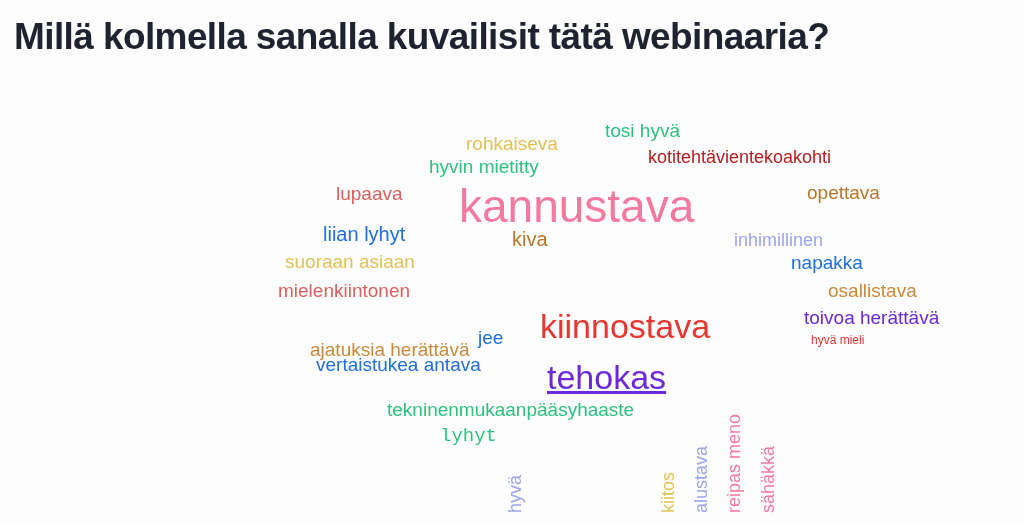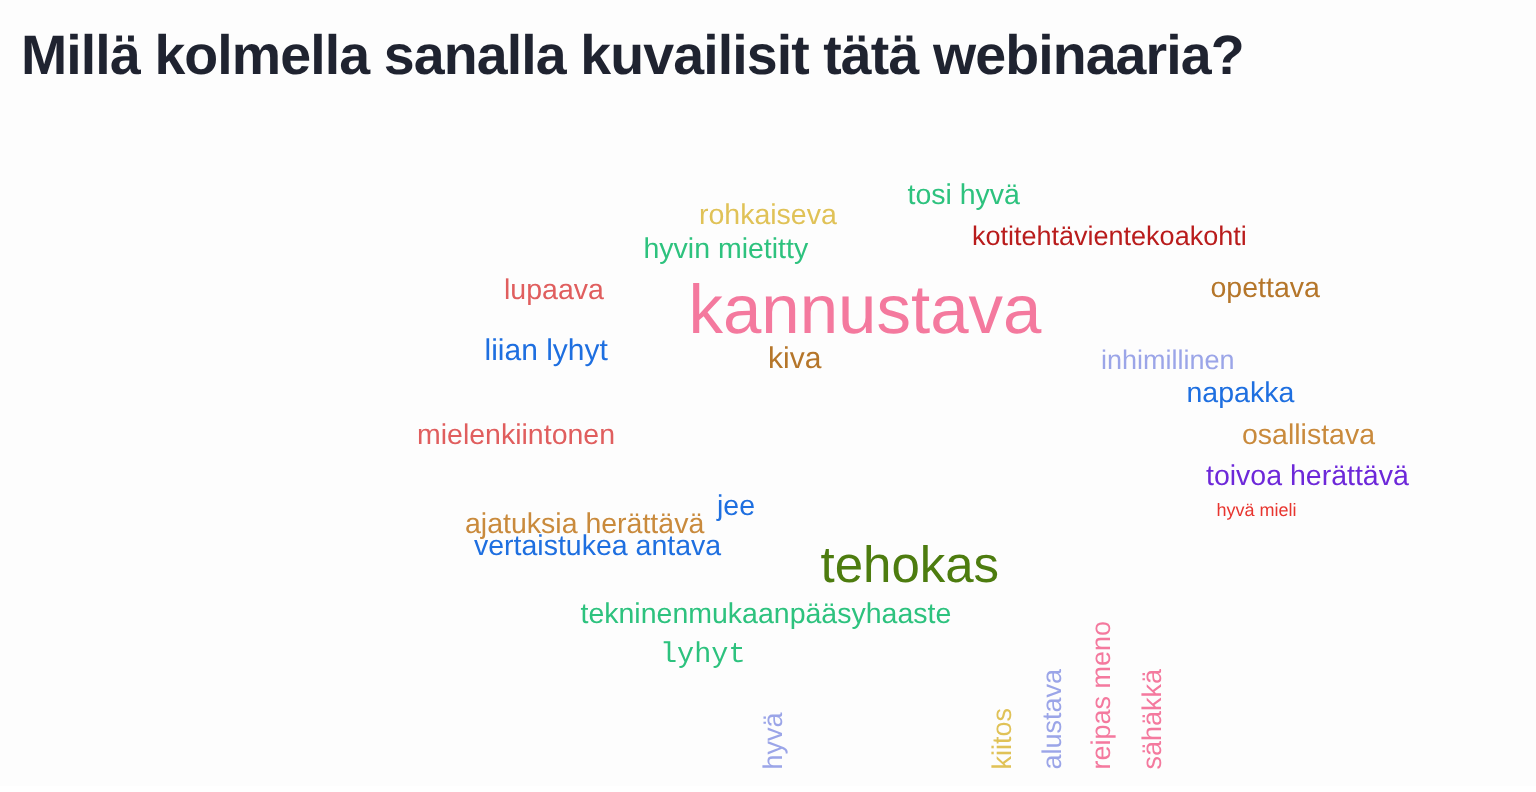--- a/index.html
+++ b/index.html
@@ -54,30 +54,32 @@
 </style>
 </head>
 <body>
 
 <div id="page">
 
   <div id="title">Millä kolmella sanalla kuvailisit tätä webinaaria?</div>
 
   <div id="cloud">
       <span class="word" style="left: 459px; top: 183px; font-size: 46px; color: rgb(244, 121, 158);">kannustava</span>
-      <span class="word" style="left: 547px; top: 360px; font-size: 34px; color: #4d7c0f;">tehokas</span>
+      <span class="word" style="left: 540px; top: 309px; font-size: 34px; color: rgb(232, 53, 47);">kiinnostava</span>
+      <span class="word" style="left: 547px; top: 360px; font-size: 34px; color: #6d28d9; text-decoration: underline;">tehokas</span>
       <span class="word" style="left: 466px; top: 134px; font-size: 19px; color: rgb(224, 194, 87);">rohkaiseva</span>
       <span class="word" style="left: 381px; top: 157px; font-size: 19px; color: rgb(45, 194, 126); margin-left: 48px;">hyvin mietitty</span>
       <span class="word" style="left: 605px; top: 121px; font-size: 19px; color: rgb(45, 194, 126);">tosi hyvä</span>
       <span class="word" style="left: 648px; top: 148px; font-size: 18px; color: #b91c1c;">kotitehtävientekoakohti</span>
       <span class="word" style="left: 336px; top: 184px; font-size: 19px; color: rgb(224, 94, 94);">lupaava</span>
       <span class="word" style="left: 807px; top: 183px; font-size: 19px; color: rgb(181, 118, 42);">opettava</span>
       <span class="word" style="left: 323px; top: 224px; font-size: 20px; color: rgb(30, 111, 224);">liian lyhyt</span>
       <span class="word" style="left: 512px; top: 229px; font-size: 20px; color: rgb(181, 118, 42);">kiva</span>
       <span class="word" style="left: 734px; top: 231px; font-size: 18px; color: rgb(155, 165, 232);">inhimillinen</span>
+      <span class="word" style="left: 285px; top: 252px; font-size: 19px; color: rgb(224, 194, 87);">suoraan asiaan</span>
       <span class="word" style="left: 791px; top: 253px; font-size: 19px; color: rgb(30, 111, 224);">napakka</span>
       <span class="word" style="left: 278px; top: 281px; font-size: 19px; color: rgb(224, 94, 94);">mielenkiintonen</span>
       <span class="word" style="left: 828px; top: 281px; font-size: 19px; color: rgb(201, 138, 60);">osallistava</span>
       <span class="word" style="left: 310px; top: 308px; font-size: 19px; color: rgb(201, 138, 60); margin-top: 32px;">ajatuksia herättävä</span>
       <span class="word" style="left: 804px; top: 308px; font-size: 19px; color: #6d28d9;">toivoa herättävä</span>
       <span class="word" style="left: 478px; top: 328px; font-size: 19px; color: rgb(30, 111, 224);">jee</span>
       <span class="word" style="left: 811px; top: 334px; font-size: 12px; color: rgb(232, 53, 47);">hyvä mieli</span>
       <span class="word" style="left: 316px; top: 355px; font-size: 19px; color: rgb(30, 111, 224);">vertaistukea antava</span>
       <span class="word" style="left: 387px; top: 400px; font-size: 19px; color: rgb(45, 194, 126);">tekninenmukaanpääsyhaaste</span>
       <span class="word" style="left: 440px; top: 427px; font-size: 19px; color: rgb(45, 194, 126); font-family: Liberation Mono, monospace;">lyhyt</span>

